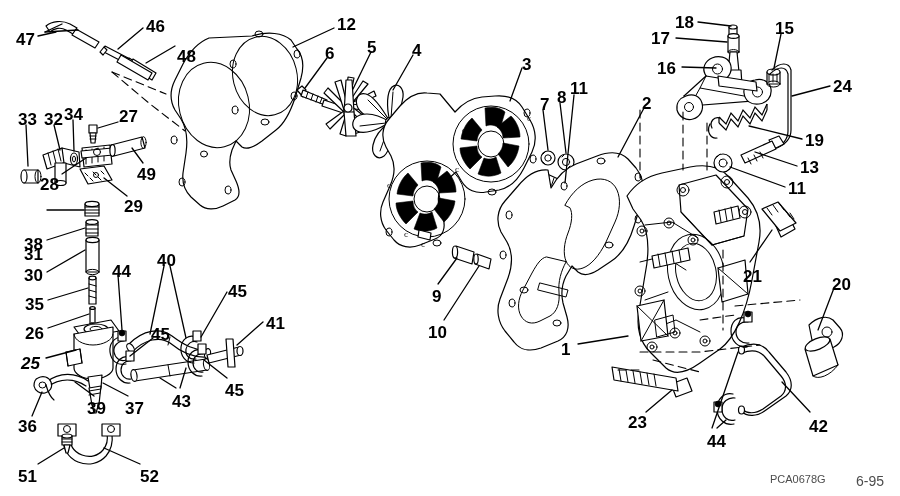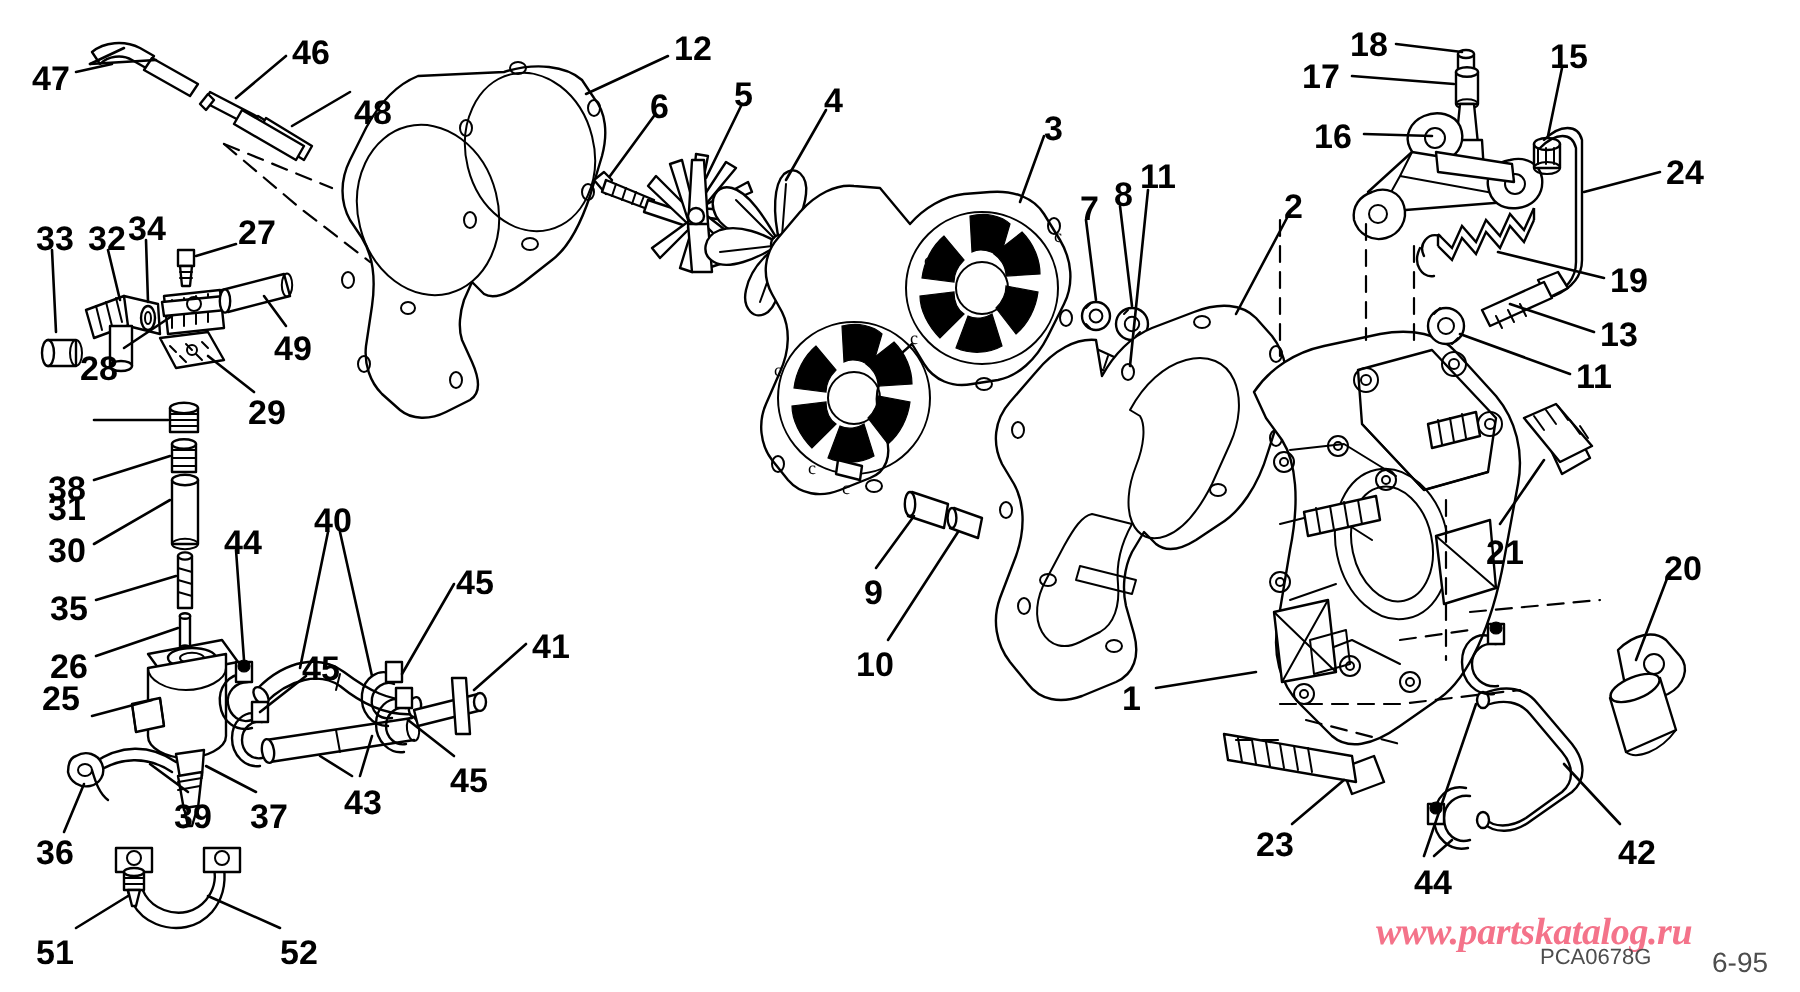--- a/index.html
+++ b/index.html
@@ -788,21 +788,21 @@
       <div class="callout" style="left: 64px; top: 106px;">34</div>
       <div class="callout" style="left: 119px; top: 108px;">27</div>
       <div class="callout" style="left: 40px; top: 176px;">28</div>
       <div class="callout" style="left: 137px; top: 166px; text-align: right;">49</div>
       <div class="callout" style="left: 124px; top: 198px;">29</div>
       <div class="callout" style="left: 24px; top: 202px; margin-top: 44px;">31</div>
       <div class="callout" style="left: 24px; top: 236px;">38</div>
       <div class="callout" style="left: 24px; top: 267px;">30</div>
       <div class="callout" style="left: 25px; top: 296px;">35</div>
       <div class="callout" style="left: 25px; top: 325px;">26</div>
-      <div class="callout" style="left: 21px; top: 341px;">25</div>
+      <div class="callout" style="left: 21px; top: 355px; font-style: italic;">25</div>
       <div class="callout" style="left: 112px; top: 263px;">44</div>
       <div class="callout" style="left: 157px; top: 252px;">40</div>
       <div class="callout" style="left: 228px; top: 283px;">45</div>
       <div class="callout" style="left: 151px; top: 326px;">45</div>
       <div class="callout" style="left: 266px; top: 315px;">41</div>
       <div class="callout" style="left: 225px; top: 382px;">45</div>
       <div class="callout" style="left: 172px; top: 393px;">43</div>
       <div class="callout" style="left: 125px; top: 400px;">37</div>
       <div class="callout" style="left: 87px; top: 400px;">39</div>
       <div class="callout" style="left: 18px; top: 418px;">36</div>
@@ -811,17 +811,16 @@
       <div class="callout" style="left: 432px; top: 288px;">9</div>
       <div class="callout" style="left: 428px; top: 324px;">10</div>
       <div class="callout" style="left: 561px; top: 341px;">1</div>
       <div class="callout" style="left: 743px; top: 268px;">21</div>
       <div class="callout" style="left: 832px; top: 276px;">20</div>
       <div class="callout" style="left: 628px; top: 414px;">23</div>
       <div class="callout" style="left: 707px; top: 433px;">44</div>
       <div class="callout" style="left: 809px; top: 418px;">42</div>
     </div>
 
-  <div id="watermark">www.partskatalog.ru</div>
   <div id="doc-code">PCA0678G</div>
   <div id="doc-date">6-95</div>
 
 </div>
 
 </body></html>

